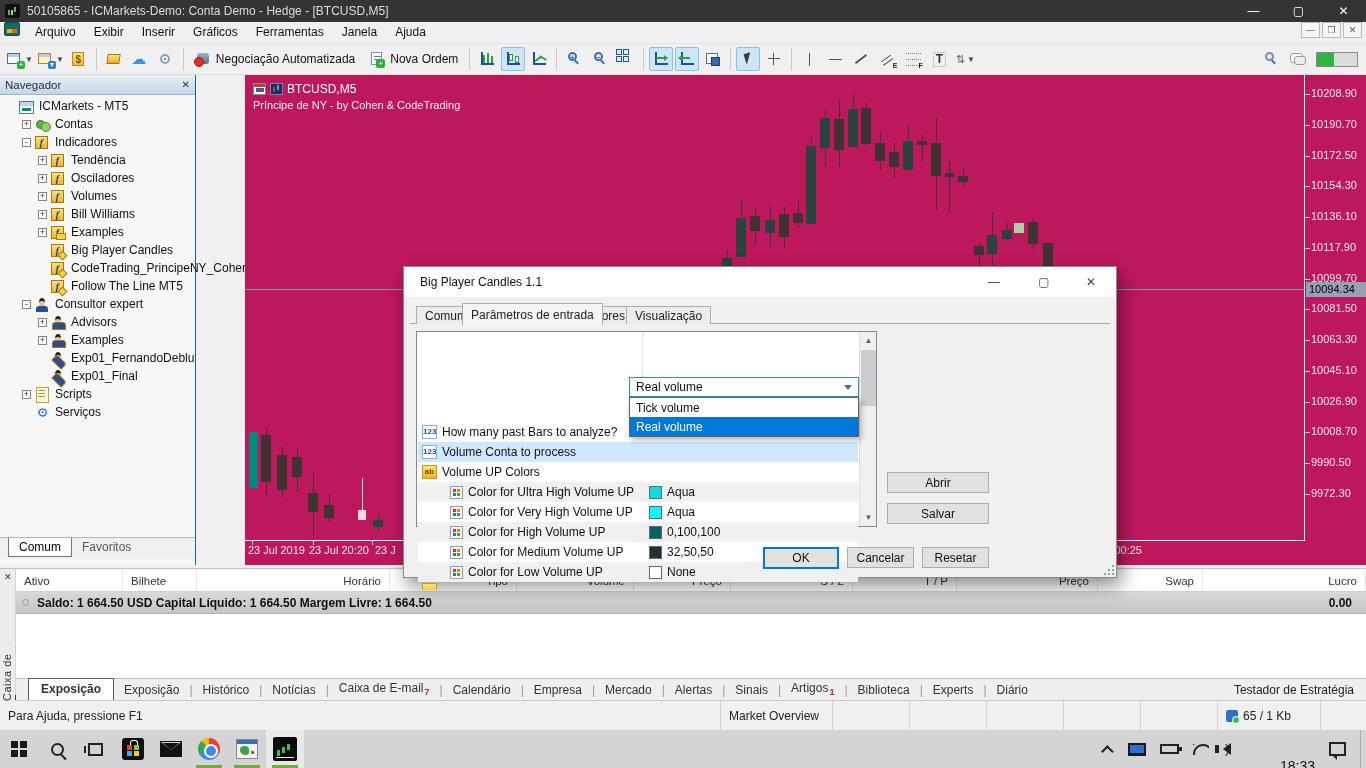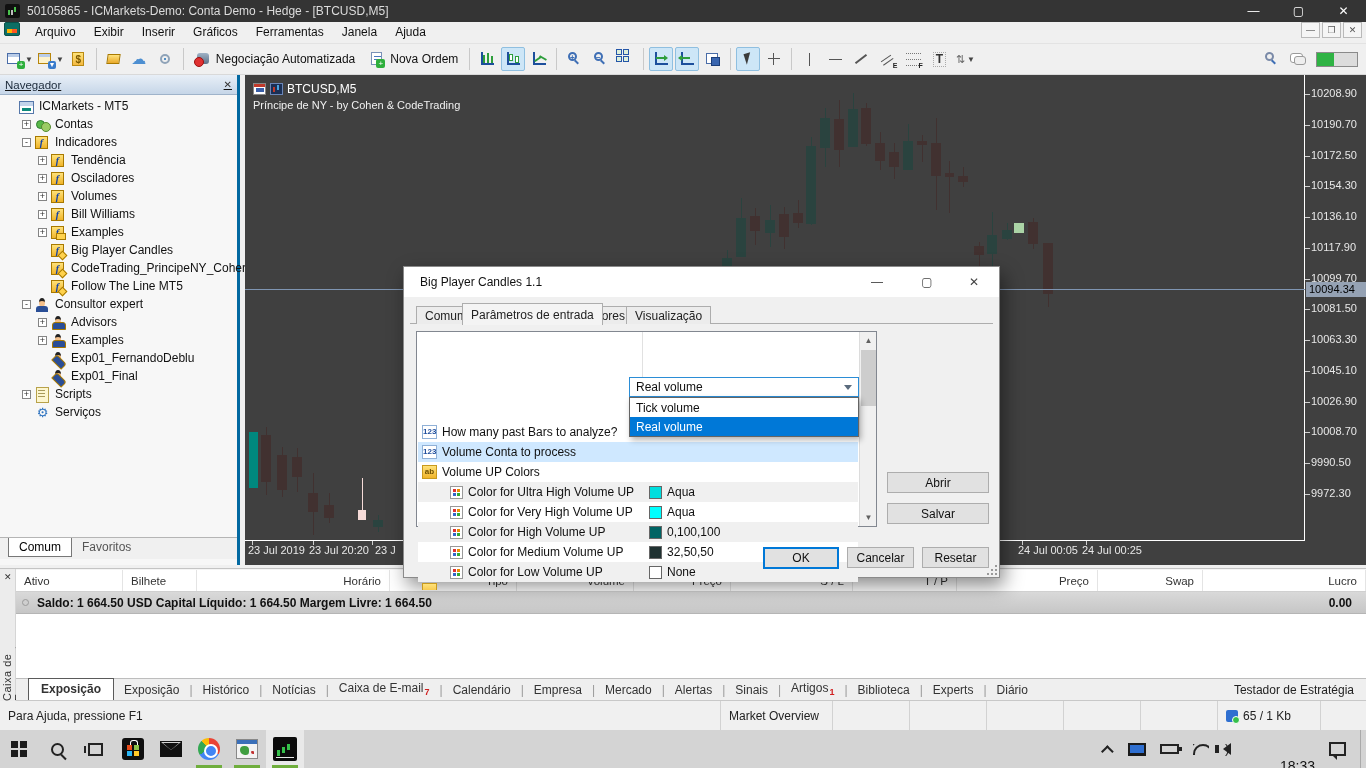--- a/index.html
+++ b/index.html
@@ -74,21 +74,21 @@
   .ic-txt { font-size:12px; color:#333; font-weight:bold; border:1px dotted #aaa; padding:0 2px; line-height:13px; }
   .ic-arr2 { font-size:11px; color:#666; }
   .tb-right { margin-left:auto; display:flex; align-items:center; padding-right:8px; gap:10px; }
   .ic-chat { position:relative; width:16px; height:12px; }
   .ic-chat::before { content:""; position:absolute; left:0; top:0; width:11px; height:8px; border:1px solid #9a9a9a; border-radius:3px; background:#fff; }
   .ic-chat::after { content:""; position:absolute; right:0; bottom:0; width:10px; height:7px; border:1px solid #9a9a9a; border-radius:3px; background:#eee; }
   .progress { width:42px; height:15px; border:1px solid #8a8a8a; background:#dcdcdc; position:relative; }
   .progress::before { content:""; position:absolute; left:0; top:0; bottom:0; width:42%; background:#2fb344; }
 
   
-  .navigator { position:absolute; left:0; top:75px; width:240px; height:490px; background:#f7f7f7; border-right:3px solid #0369a1;text-decoration:underline; }
+  .navigator { position:absolute; left:0; top:75px; width:196px; height:490px; background:#f7f7f7; border-right:1px solid #0369a1; }
   .navheader { height:20px; background:linear-gradient(#e8eff7,#c6d6e8); border-bottom:1px solid #9fb3ca; display:flex; align-items:center; padding:0 5px; font-size:11.5px; color:#1c2a3a; }
   .navheader .x { margin-left:auto; color:#333; font-size:10px; }
   .navtree { position:absolute; left:0; top:22px; right:0; }
   .trow { height:18px; display:flex; align-items:center; font-size:12px; white-space:nowrap; }
   .ebox { width:9px; height:9px; border:1px solid #848484; background:#fff; font-size:9px; line-height:7px; text-align:center; color:#333; flex:none; margin-right:4px; }
   .ebox.none { border:none; background:transparent; }
   .nico { width:15px; height:15px; position:relative; flex:none; margin-right:5px; }
   .nico.app { border:1px solid #5577aa; background:#fff; height:13px; top:1px; }
   .nico.app::before { content:""; position:absolute; left:0; top:0; right:0; height:4px; background:#c3d4ea; }
   .nico.app::after { content:""; position:absolute; left:2px; bottom:2px; width:9px; height:3px; background:#0d8a7a; }
@@ -101,41 +101,41 @@
   .eico::before { content:""; position:absolute; left:4px; top:1px; width:6px; height:6px; border-radius:50%; background:#f4c08b; border-top:3px solid #222; }
   .eico::after { content:""; position:absolute; left:1px; bottom:0; width:12px; height:6px; border-radius:3px 3px 0 0; background:#2a4e96; }
   .nico.scripts::before { content:""; position:absolute; left:1px; top:0; width:11px; height:14px; background:#fdf6cf; border:1px solid #b8a24a; }
   .nico.scripts::after { content:""; position:absolute; left:3px; top:3px; width:7px; height:1px; background:#a89a5a; box-shadow:0 3px 0 #a89a5a, 0 6px 0 #a89a5a; }
   .nico.services { color:#2f74c0; font-size:13px; line-height:15px; text-align:center; }
   .navtabs { position:absolute; left:0; bottom:6px; right:0; height:22px; border-top:1px solid #b5b5b5; display:flex; align-items:flex-start; padding-left:8px; background:#f0f0f0; }
   .navtab { padding:2px 10px; font-size:12px; color:#555; }
   .navtab.active { background:#fff; border:1px solid #777; border-top:none; color:#000; }
 
   
-  .chart { position:absolute; left:245px; top:75px; width:1121px; height:490px; background:#404040; }
+  .chart { position:absolute; left:245px; top:75px; width:1121px; height:490px; background:#be185d; }
   .plot { position:absolute; left:0; top:0; width:1060px; height:466px; border-right:1px solid #fff; border-bottom:1px solid #fff; }
   .symline { position:absolute; left:8px; top:7px; display:flex; align-items:center; gap:4px; color:#fff; font-size:12px; }
   .ci1 { width:13px; height:12px; background:#fff; border:1px solid #888; position:relative; }
   .ci1::before { content:""; position:absolute; left:0; top:0; right:0; height:3px; background:#c0392b; }
   .ci1::after { content:""; position:absolute; left:2px; bottom:2px; width:8px; height:4px; background:#3a5fa8; }
   .ci2 { width:13px; height:12px; background:#1a2f55; border:1px solid #6a86b8; position:relative; }
   .ci2::after { content:""; position:absolute; left:2px; bottom:2px; width:2px; height:5px; background:#c0392b; box-shadow:4px -2px 0 #4aa3df; }
   .watermark { position:absolute; left:8px; top:24px; color:#f0f0f0; font-size:11px; }
   .candle { position:absolute; }
   .candle .wick { position:absolute; width:1px; }
   .candle .body { position:absolute; width:100%; }
   .priceline { position:absolute; left:0; width:1060px; height:1px; background:#7f95b2; }
   .paxis-label { position:absolute; left:1066px; color:#e8e8e8; font-size:11px; }
   .paxis-tick { position:absolute; left:1060px; width:5px; height:1px; background:#cfcfcf; }
   .pricebadge { position:absolute; left:1061px; width:60px; height:15px; background:#95a2b4; color:#000; font-size:11px; line-height:15px; padding-left:3px; }
   .taxis-label { position:absolute; top:469px; color:#e8e8e8; font-size:11px; }
   .taxis-tick { position:absolute; top:466px; width:1px; height:4px; background:#cfcfcf; }
 
   
-  .dialog { position:absolute; left:403px; top:266px; width:597px; height:312px; background:#f0f0f0; border:1px solid #8a8a8a; box-shadow:4px 8px 18px rgba(0,0,0,.45); z-index:50; }
+  .dialog { position:absolute; left:403px; top:266px; width:714px; height:312px; background:#f0f0f0; border:1px solid #8a8a8a; box-shadow:4px 8px 18px rgba(0,0,0,.45); z-index:50; }
   .dtitle { position:absolute; left:0; top:0; right:0; height:30px; background:#fff; display:flex; align-items:center; }
   .dtitle .t { padding-left:16px; font-size:12px; color:#111; }
   .dwbtn { position:absolute; top:0; width:44px; height:30px; display:flex; align-items:center; justify-content:center; color:#444; font-size:12px; }
   .dtabs { position:absolute; left:6px; top:36px; right:6px; height:21px; border-bottom:1px solid #adadad; }
   .dtab { position:absolute; top:3px; height:18px; padding:2px 8px; font-size:12px; background:#ececec; border:1px solid #adadad; border-bottom:none; color:#222; }
   .dtab.active { top:0; height:22px; background:#f4f4f4; padding-top:4px; z-index:2; }
   .ptable { position:absolute; left:12px; top:64px; width:461px; height:196px; background:#fff; border:1px solid #828790; }
   .pthead { position:absolute; left:0; top:0; right:17px; height:26px; border-bottom:1px solid #e1e1e1; font-size:12px; color:#222; }
   .pcol-div { position:absolute; left:225px; top:0; bottom:0; width:1px; background:#e1e1e1; }
   .prow { position:absolute; left:1px; right:18px; height:20px; display:flex; align-items:center; font-size:12px; }

